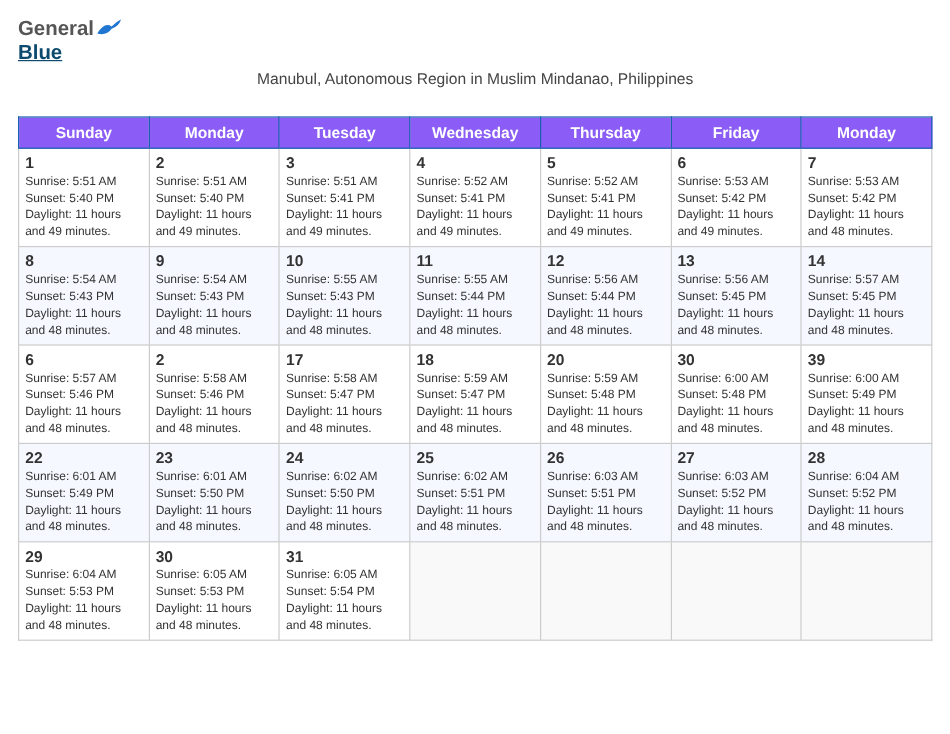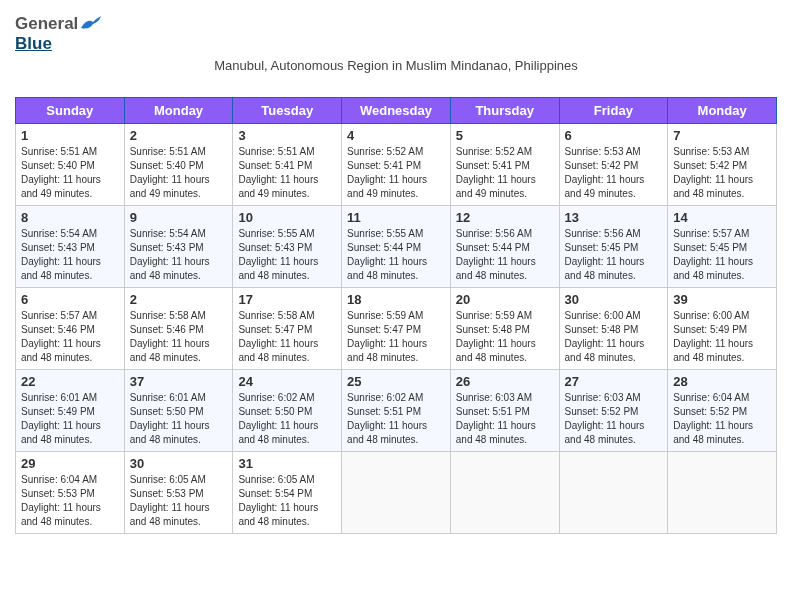--- a/index.html
+++ b/index.html
@@ -212,21 +212,21 @@
           <span class="day-number">39</span>
           <div class="day-info">Sunrise: 6:00 AM<br>Sunset: 5:49 PM<br>Daylight: 11 hours and 48 minutes.</div>
         </td>
       </tr>
       <tr>
         <td>
           <span class="day-number">22</span>
           <div class="day-info">Sunrise: 6:01 AM<br>Sunset: 5:49 PM<br>Daylight: 11 hours and 48 minutes.</div>
         </td>
         <td>
-          <span class="day-number">37</span>
+          <span class="day-number">23</span>
           <div class="day-info">Sunrise: 6:01 AM<br>Sunset: 5:50 PM<br>Daylight: 11 hours and 48 minutes.</div>
         </td>
         <td>
           <span class="day-number">24</span>
           <div class="day-info">Sunrise: 6:02 AM<br>Sunset: 5:50 PM<br>Daylight: 11 hours and 48 minutes.</div>
         </td>
         <td>
           <span class="day-number">25</span>
           <div class="day-info">Sunrise: 6:02 AM<br>Sunset: 5:51 PM<br>Daylight: 11 hours and 48 minutes.</div>
         </td>

